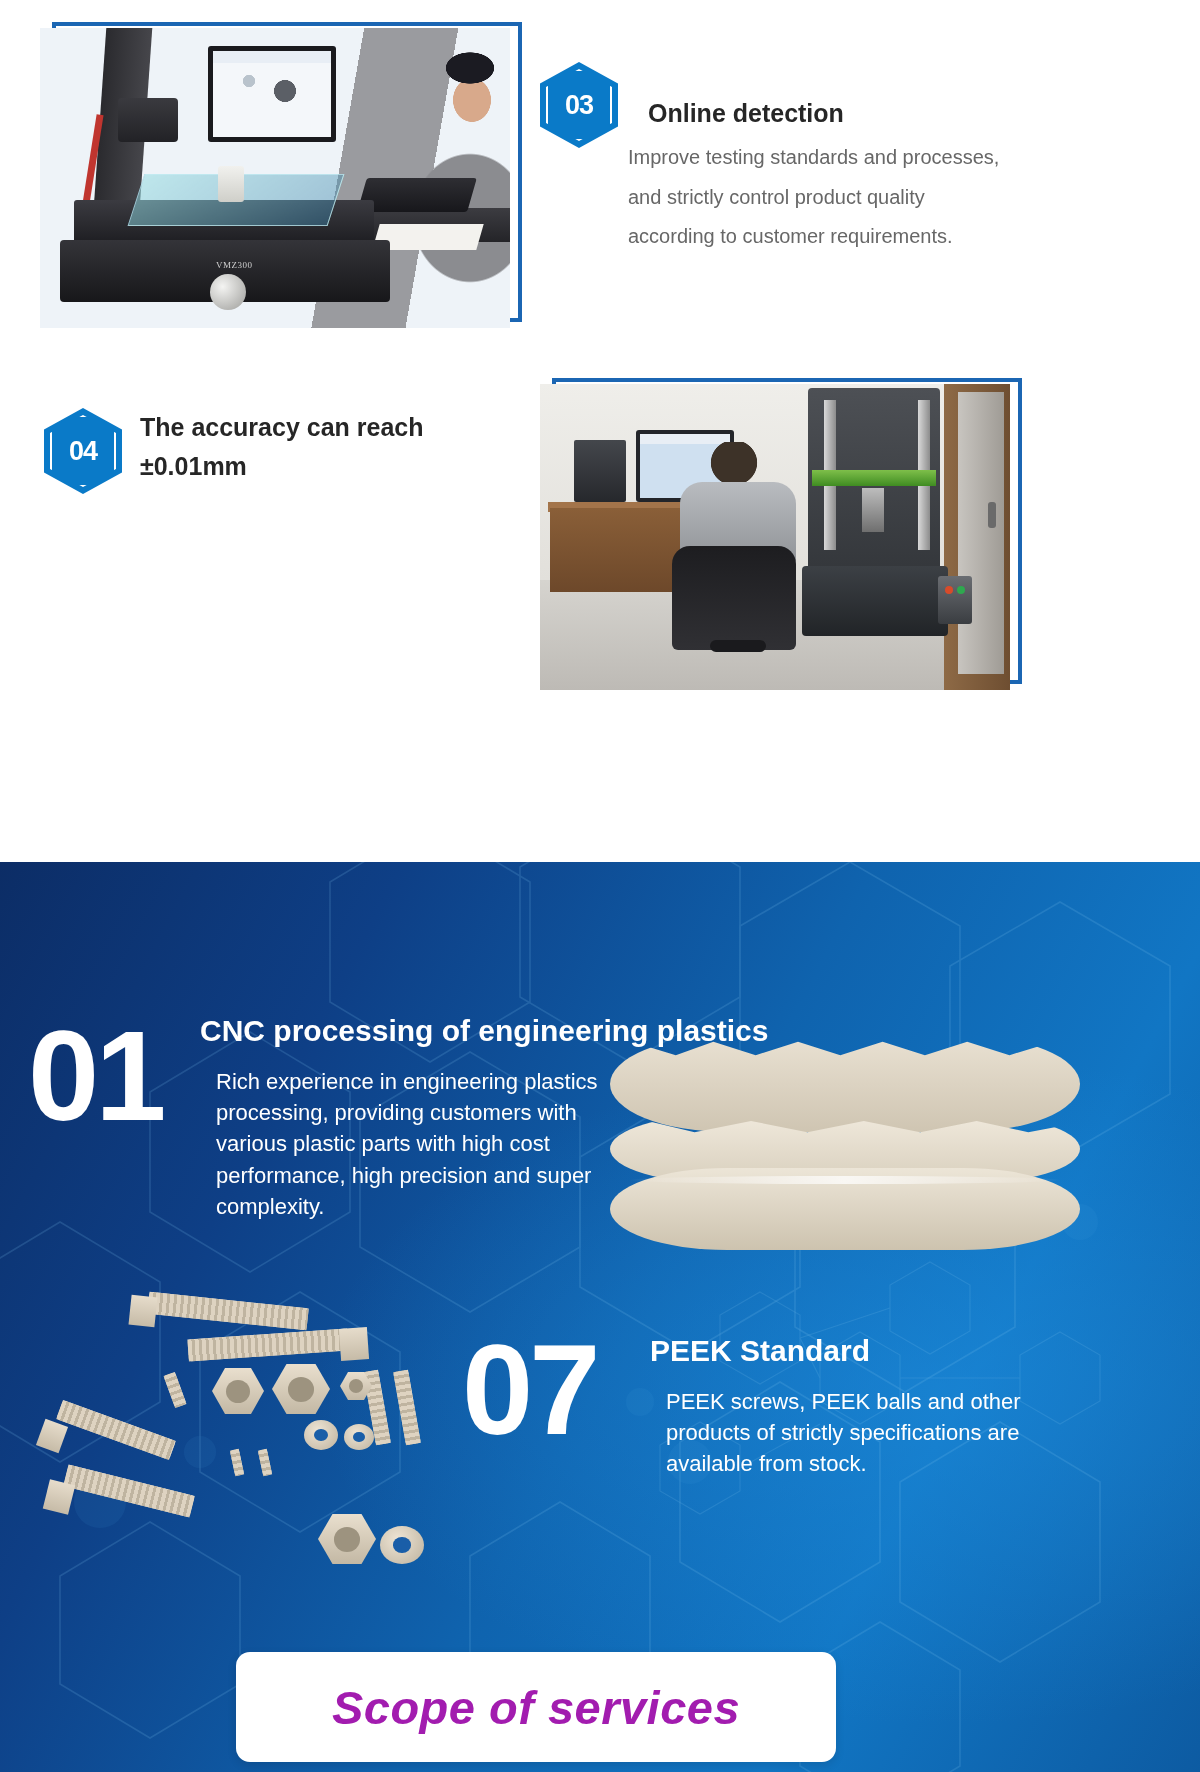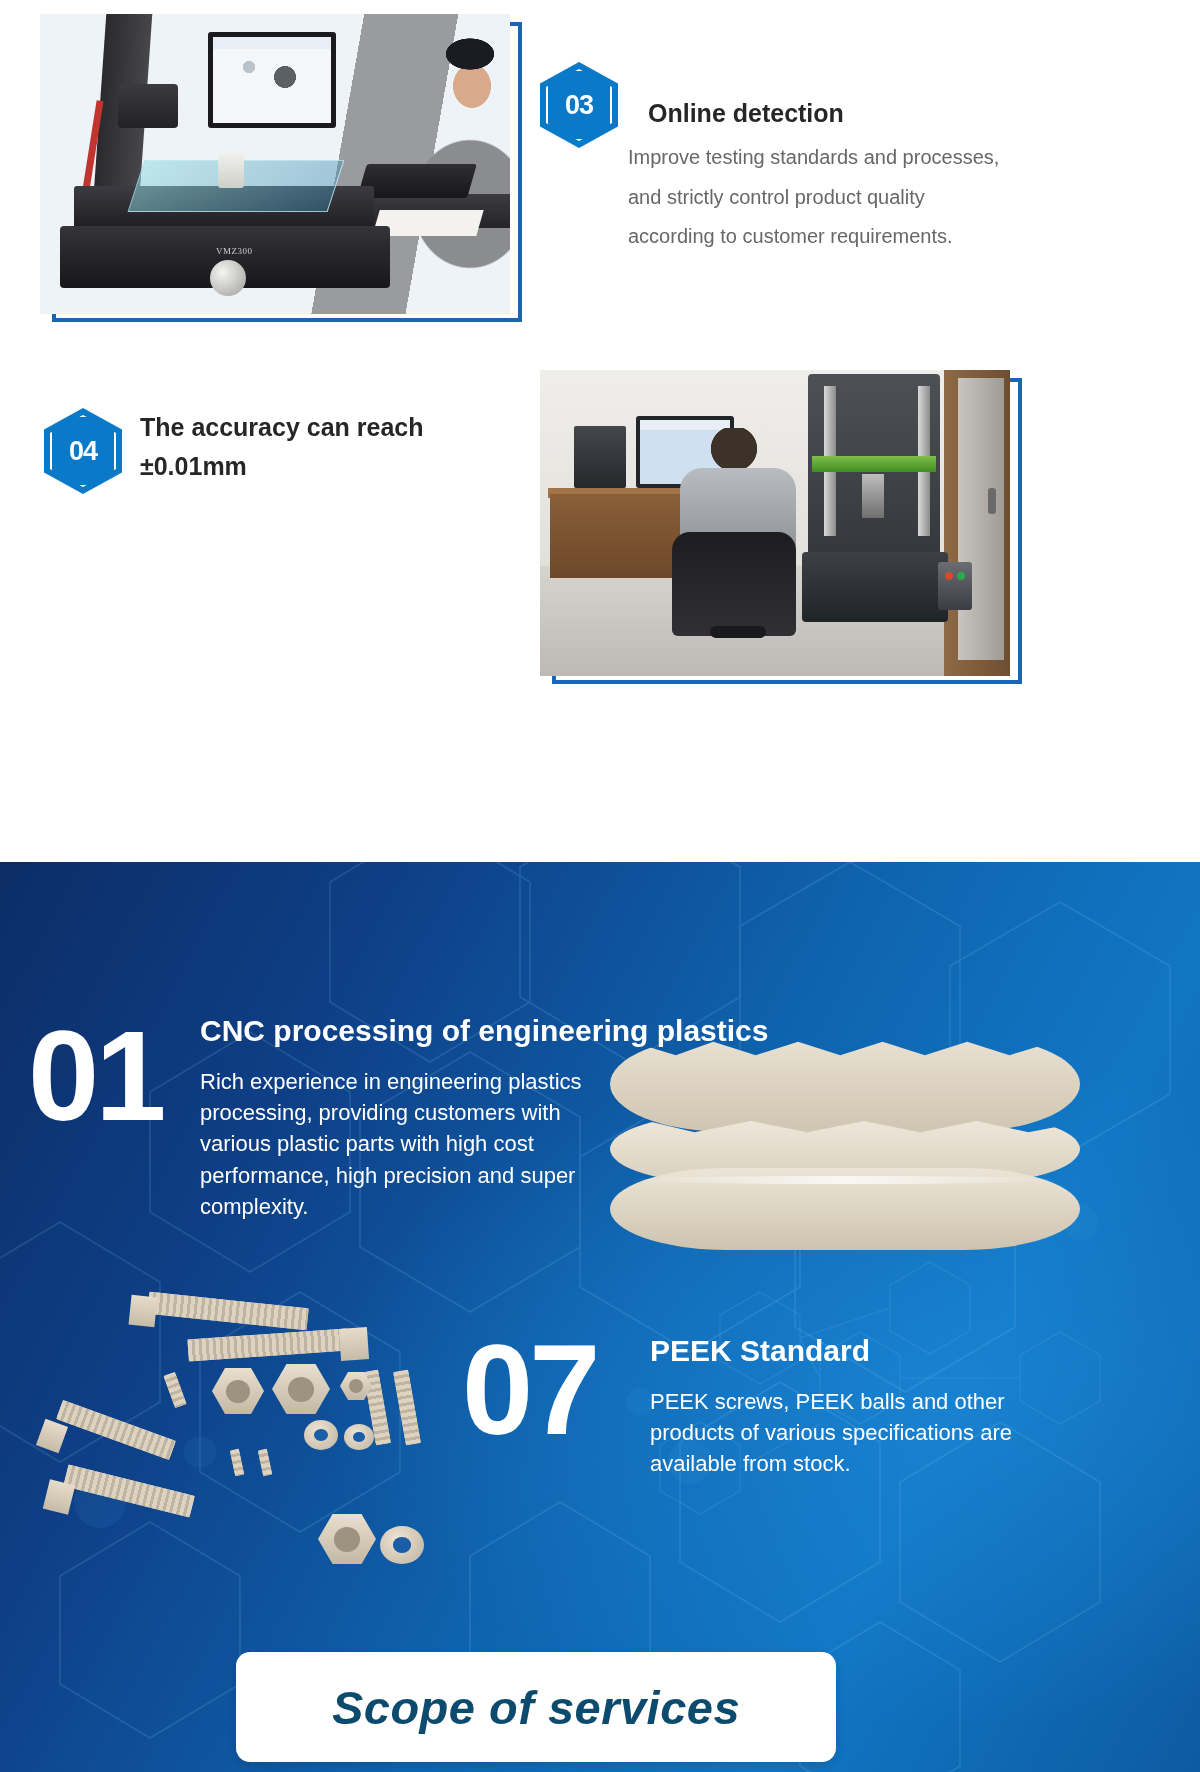--- a/index.html
+++ b/index.html
@@ -15,21 +15,21 @@
   
   .white-section { position: relative; width: 1200px; height: 862px; background: #ffffff; }
 
   
   .photo-frame { position: absolute; }
   .photo-frame .frame-line {
     position: absolute; left: 12px; top: 12px; right: -12px; bottom: -12px;
     border: 4px solid #1b66b3; z-index: 0;
   }
   .photo-frame .photo {
-    position: absolute; left: 0; top: 4px; width: 100%; height: 100%;
+    position: absolute; left: 0; top: 18px; width: 100%; height: 100%;
     z-index: 1; overflow: hidden; background:#a3a3a3;text-align:right;
   }
 
   
   #photo-measuring { left: 40px; top: 10px; width: 470px; height: 300px; }
   .img-measuring {
     position:absolute; inset:0;
     background:
       
       radial-gradient(ellipse 34px 22px at 430px 40px, #1b1b22 0 70%, transparent 72%),
@@ -200,34 +200,34 @@
   .hexbg { position:absolute; inset:0; opacity:.40; }
 
   .scope-card {
     position:absolute; left:236px; top:790px; width:600px; height:110px;
     background:#ffffff; border-radius:14px;
     display:flex; align-items:center; justify-content:center;
     box-shadow:0 3px 10px rgba(0,0,0,.12);
     z-index:5;
   }
   .scope-card span {
-    color:#0c4a6e; font-size:47px; font-style:italic; font-weight:bold;
+    color:#a21caf; font-size:47px; font-style:italic; font-weight:bold;
     letter-spacing:.5px;
   }
 
   .big-num {
     position:absolute; color:#ffffff; font-weight:bold; font-size:128px;
     line-height:1; letter-spacing:-4px; z-index:4;
   }
   .svc-title {
     position:absolute; color:#ffffff; font-weight:bold; font-size:30px; z-index:4;
     white-space:nowrap;
   }
   .svc-body {
-    position:absolute; color:#ffffff; font-size:22px; line-height:1.42; z-index:4;
+    position:absolute; color:#ffffff; font-size:22px; line-height:1.42; z-index:4;margin-left:16px;
   }
 
   
   .peek-part { position:absolute; left:610px; top:174px; width:470px; height:240px; z-index:3; }
   .peek-part .band {
     position:absolute; left:0; width:100%; border-radius:50% / 100%;
   }
   .peek-part .b1 { top:0; height:96px;
     background:linear-gradient(180deg,#e9e1d2,#cfc5b2);
     clip-path: polygon(0 22%, 6% 8%, 14% 20%, 22% 6%, 31% 20%, 40% 6%, 49% 20%, 58% 6%, 67% 20%, 76% 6%, 85% 20%, 93% 8%, 100% 22%, 100% 100%, 0 100%);
@@ -432,16 +432,16 @@
       <div class="nut" style="left:232px; top:92px; width:58px; height:50px;"></div>
       <div class="nut" style="left:300px; top:100px; width:32px; height:28px;"></div>
       <div class="nut" style="left:278px; top:242px; width:58px; height:50px;"></div>
       <div class="washer" style="left:264px; top:148px; width:34px; height:30px;"></div>
       <div class="washer" style="left:304px; top:152px; width:30px; height:26px;"></div>
       <div class="washer" style="left:340px; top:254px; width:44px; height:38px;"></div>
     </div>
 
     <div class="big-num" style="left:462px; top:464px;">07</div>
     <div class="svc-title" style="left:650px; top:472px;">PEEK Standard</div>
-    <div class="svc-body" style="left:650px; top:524px; width:384px;">PEEK screws, PEEK balls and other products of various specifications are available from stock.</div>
+    <div class="svc-body" style="left:650px; top:524px; width:384px;">PEEK screws, PEEK balls and other products of strictly specifications are available from stock.</div>
   </div>
 
 </div>
 
 </body></html>

